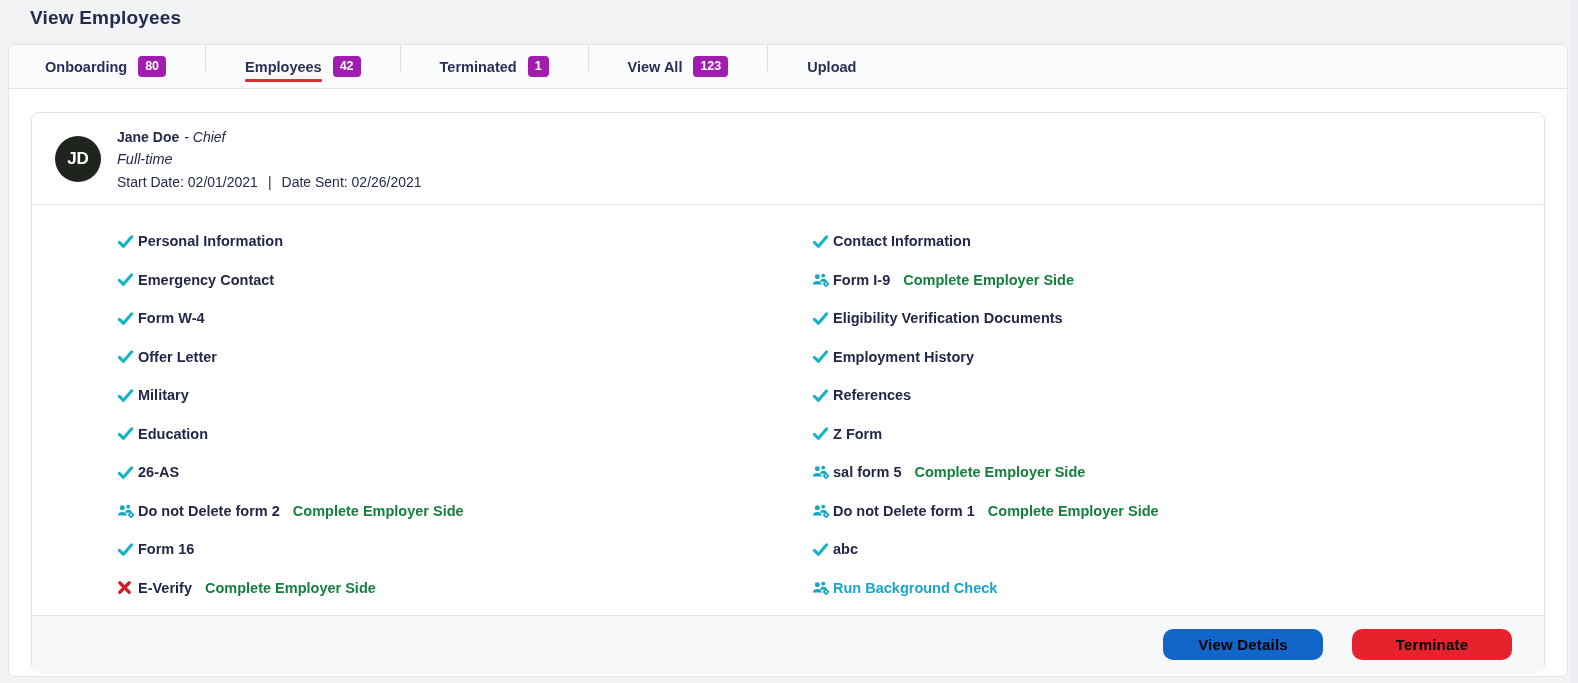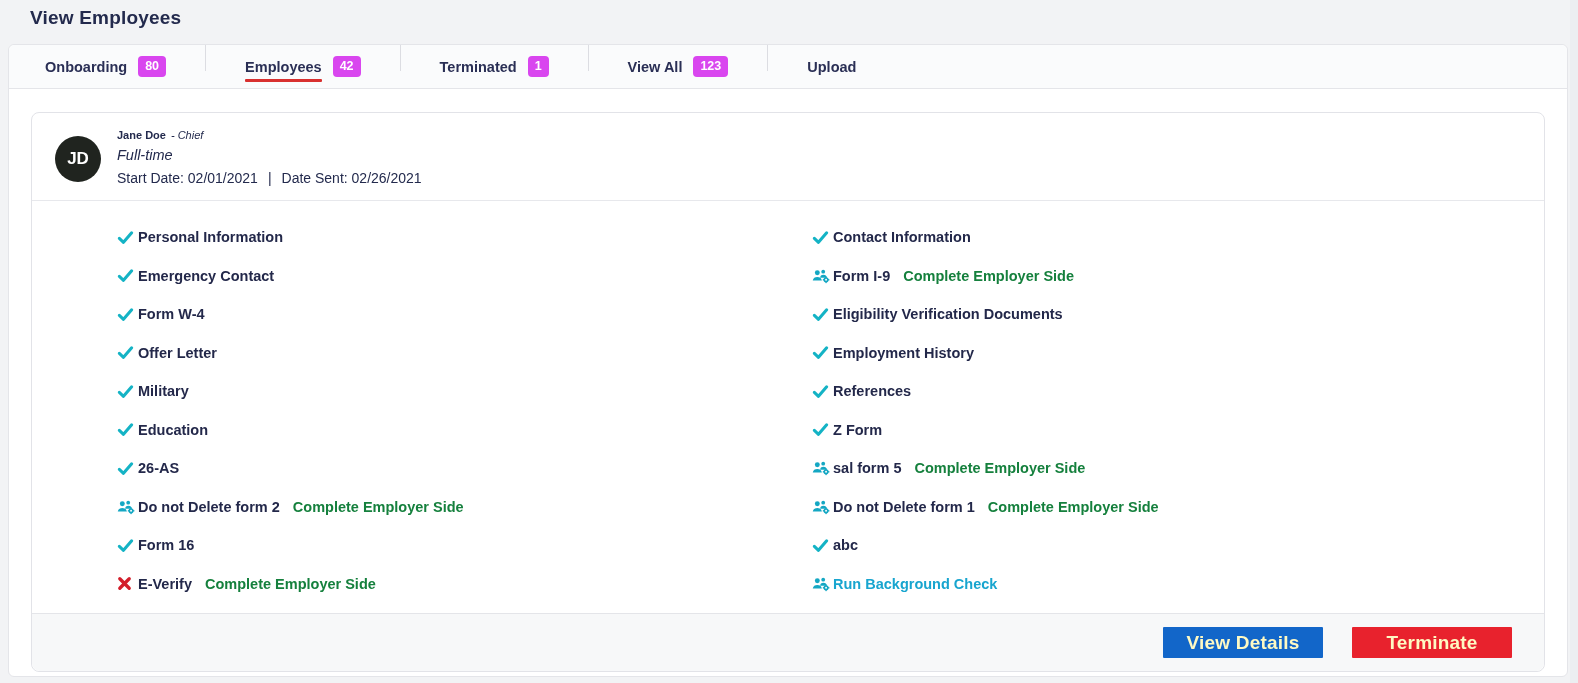--- a/index.html
+++ b/index.html
@@ -28,42 +28,42 @@
     border-radius:6px 6px 0 0; padding-left:36px;
   }
   .tab{ display:flex; align-items:center; gap:11px; padding:0 39px; height:100%; cursor:pointer; }
   .tab:first-child{ padding-left:0; }
   .tab-label{ font-size:14.5px; font-weight:bold; color:#2a2f55; position:relative; }
   .tab.active .tab-label::after{
     content:""; position:absolute; left:0; right:0; bottom:-7px; height:3px;
     background:#d8302f; border-radius:1px;
   }
   .tab-badge{
-    background:#d946ef; color:#fff; font-size:12.5px; font-weight:bold;
+    background:#a21caf; color:#fff; font-size:12.5px; font-weight:bold;
     padding:4px 7px; border-radius:4px; line-height:1; min-width:18px; text-align:center;
   }
   .tab-divider{ width:1px; height:26px; background:#dcdde2; }
 
   .card{
     position:absolute; left:22px; right:22px; top:67px; bottom:4px;
     background:#fff; border:1px solid #e2e3e8; border-radius:8px;
     display:flex; flex-direction:column;
   }
   .card-header{
     border-bottom:1px solid #e7e8ec;
     padding:14px 24px 14px 23px;
     display:flex; gap:16px; flex:0 0 auto;
   }
   .avatar{
     width:46px; height:46px; border-radius:50%;
     background:#20241f; color:#fff;
     display:flex; align-items:center; justify-content:center;
     font-weight:bold; font-size:17px; margin-top:9px; flex:0 0 auto;
   }
-  .emp-name-row{ font-size:11px; padding-top:2px; }
+  .emp-name-row{ font-size:14px; padding-top:2px; }
   .emp-name{ font-weight:bold; }
   .emp-role{ font-style:italic; margin-left:5px; }
   .emp-type{ font-style:italic; font-size:14.5px; margin:6px 0 7px; }
   .emp-dates{ font-size:14px; display:flex; gap:10px; }
 
   .checklist{
     flex:1 1 auto;
     display:grid; grid-template-columns:695px 1fr;
     padding:25px 0 0 85px; align-content:start;
   }
@@ -73,22 +73,22 @@
   .row-label.as-link{ color:#18a5cf; cursor:pointer;text-align:center; }
   .row-link{ font-size:14.5px; font-weight:bold; color:#15803d; margin-left:13px; cursor:pointer; }
 
   .card-footer{
     flex:0 0 58px; border-top:1px solid #e4e5e9; background:#f7f8f9;
     border-radius:0 0 8px 8px;
     display:flex; align-items:center; justify-content:flex-end;
     gap:29px; padding-right:32px;
   }
   .btn{
-    width:160px; height:31px; border:none; border-radius:1px;
-    color:#fef9c3; font-weight:bold; font-size:19px;
+    width:160px; height:31px; border:none; border-radius:10px;
+    color:#000000; font-weight:bold; font-size:15px;
     font-family:inherit; cursor:pointer; letter-spacing:.2px;
   }
   .btn-primary{ background:#1266c9; }
   .btn-danger{ background:#e8222d; }
 </style>
 </head>
 <body>
 
 <div class="page-title">View Employees</div>
 

